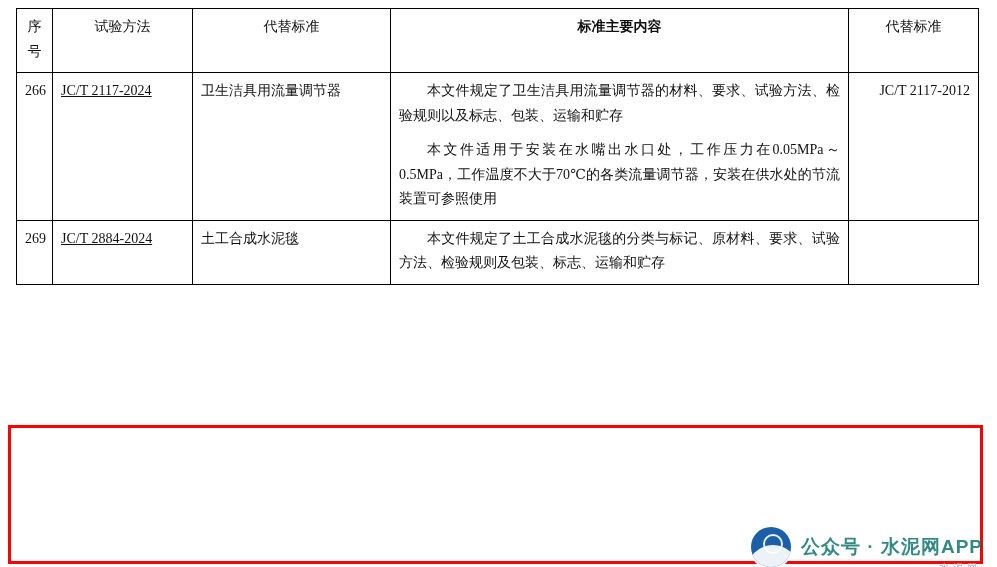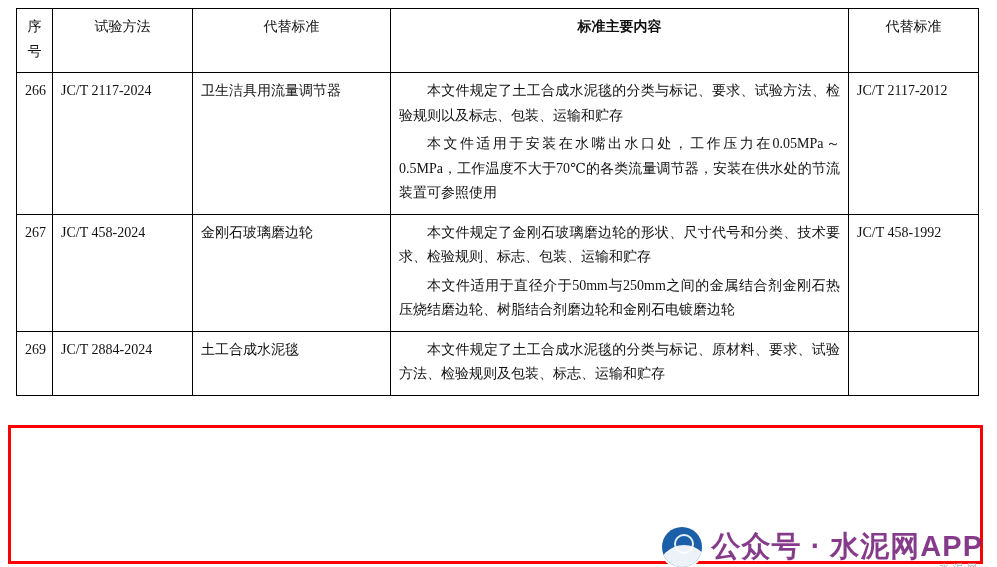--- a/index.html
+++ b/index.html
@@ -53,39 +53,40 @@
     display: block;
   }
   td.seq {
     text-align: right;
     font-family: "Liberation Serif", serif;
     padding-top: 8px;
   }
   td.code {
     text-align: left;
     padding-top: 8px;
+    text-decoration: underline;
   }
   td.name {
     text-align: left;
     padding-top: 8px;
     margin-top: 40px;
   }
   td.repl {
-    text-align: left;
+    text-align: right;
     padding-top: 8px;
     margin-left: 43px;
   }
   td.content p {
     margin: 0 0 0 0;
     text-indent: 2em;
     text-align: justify;
     text-justify: inter-ideograph;
   }
   td.content p + p {
-    margin-top: 4px;
+    margin-top: 10px;
   }
   
   .highlight-box {
     position: absolute;
     left: 8px;
     top: 417px;
     width: 975px;
     height: 139px;
     border: 3px solid #ff0000;
     box-sizing: border-box;
@@ -128,22 +129,22 @@
     left: 12px;
     top: 7px;
     width: 16px;
     height: 16px;
     border: 2px solid #ffffff;
     border-radius: 50%;
     opacity: 0.9;
   }
   .wm-text {
     font-family: "Liberation Sans", sans-serif;
-    font-size: 29px;
-    color: #701a75;
+    font-size: 19px;
+    color: #0f766e;
     font-weight: bold;
     letter-spacing: 1px;
     opacity: 0.85;
     white-space: nowrap;
   }
   .wm-sub {
     position: absolute;
     right: 16px;
     bottom: 0px;
     font-family: "Liberation Sans", sans-serif;
@@ -179,36 +180,26 @@
       </tr>
     </thead>
     <tbody>
 
 
       <tr>
         <td class="seq">266</td>
         <td class="code">JC/T 2117-2024</td>
         <td class="name">卫生洁具用流量调节器</td>
         <td class="content">
-          <p>本文件规定了土工合成水泥毯的分类与标记、要求、试验方法、检验规则以及标志、包装、运输和贮存</p>
+          <p>本文件规定了卫生洁具用流量调节器的材料、要求、试验方法、检验规则以及标志、包装、运输和贮存</p>
           <p>本文件适用于安装在水嘴出水口处，工作压力在0.05MPa～0.5MPa，工作温度不大于70℃的各类流量调节器，安装在供水处的节流装置可参照使用</p>
         </td>
         <td class="repl">JC/T 2117-2012</td>
       </tr>
 
-      <tr>
-        <td class="seq">267</td>
-        <td class="code">JC/T 458-2024</td>
-        <td class="name">金刚石玻璃磨边轮</td>
-        <td class="content">
-          <p>本文件规定了金刚石玻璃磨边轮的形状、尺寸代号和分类、技术要求、检验规则、标志、包装、运输和贮存</p>
-          <p>本文件适用于直径介于50mm与250mm之间的金属结合剂金刚石热压烧结磨边轮、树脂结合剂磨边轮和金刚石电镀磨边轮</p>
-        </td>
-        <td class="repl">JC/T 458-1992</td>
-      </tr>
 
 
       <tr>
         <td class="seq">269</td>
         <td class="code">JC/T 2884-2024</td>
         <td class="name">土工合成水泥毯</td>
         <td class="content">
           <p>本文件规定了土工合成水泥毯的分类与标记、原材料、要求、试验方法、检验规则及包装、标志、运输和贮存</p>
 
         </td>

